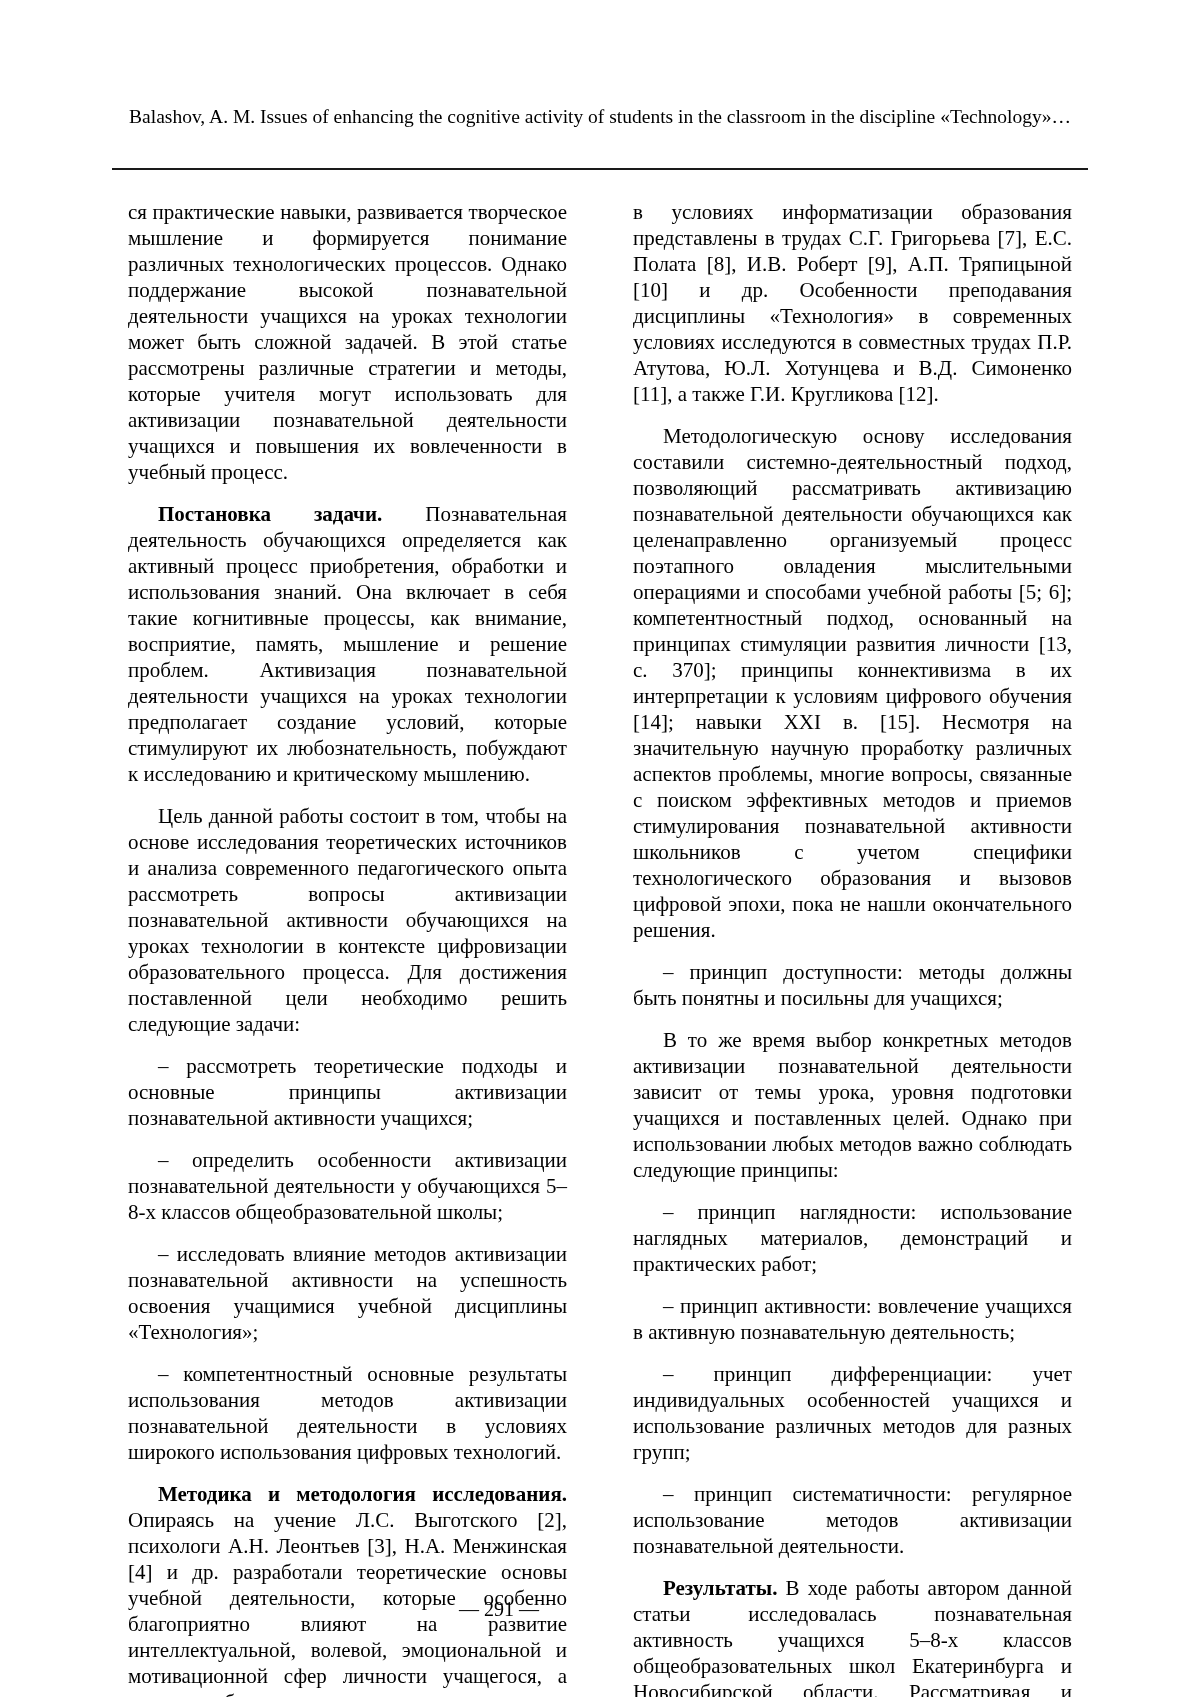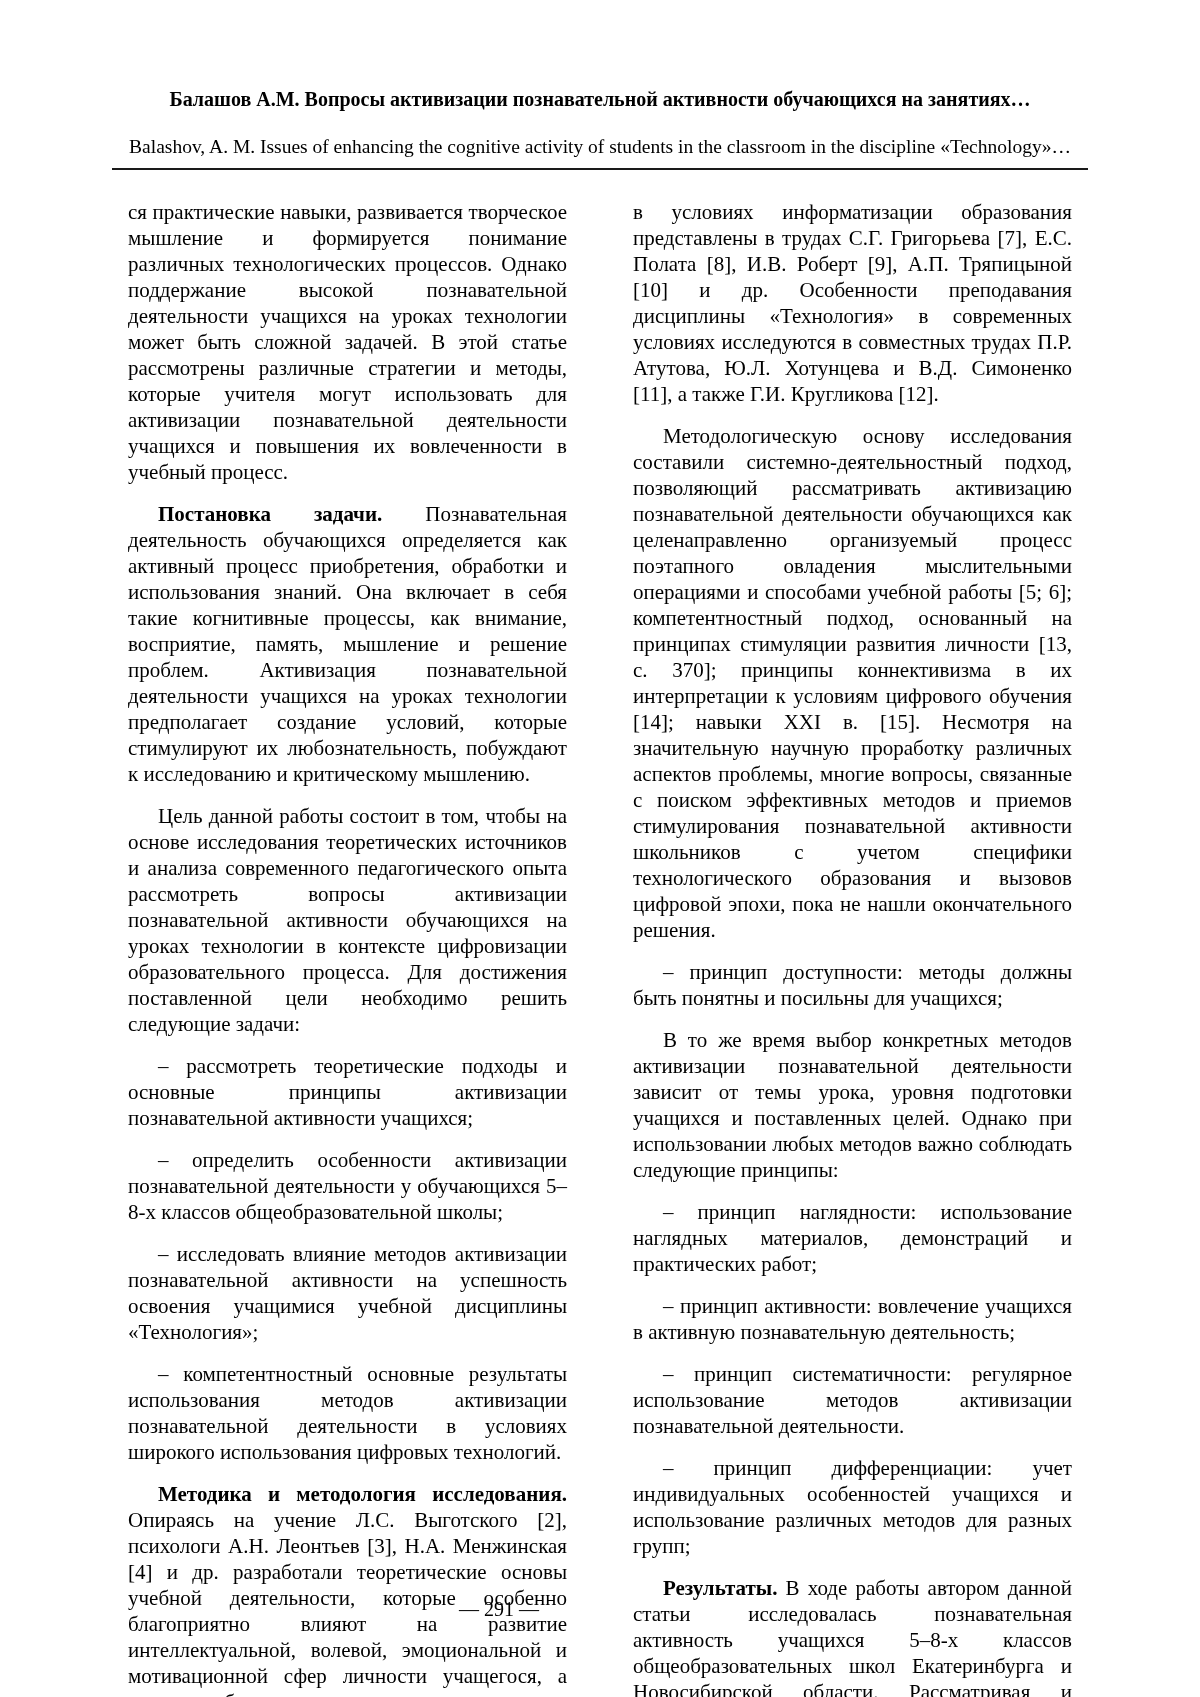--- a/index.html
+++ b/index.html
@@ -78,21 +78,20 @@
     line-height: 26px;
     font-family: Liberation Serif, serif;
   }
 </style>
 </head>
 <body>
 
 <div class="page">
 
   <div class="header">
-    <div class="title-ru">Балашов А.М. Вопросы активизации познавательной активности обучающихся на занятиях…</div>
     <div class="title-en">Balashov, A. M. Issues of enhancing the cognitive activity of students in the classroom in the discipline «Technology»…</div>
   </div>
 
   <div class="header-rule"></div>
 
   <div class="columns">
     <div class="col">
         <p class="noindent">ся практические навыки, развивается творческое мышление и формируется понимание различных технологических процессов. Однако поддержание высокой познавательной деятельности учащихся на уроках технологии может быть сложной задачей. В этой статье рассмотрены различные стратегии и методы, которые учителя могут использовать для активизации познавательной деятельности учащихся и повышения их вовлеченности в учебный процесс.</p>
         <p><b>Постановка задачи. </b>Познавательная деятельность обучающихся определяется как активный процесс приобретения, обработки и использования знаний. Она включает в себя такие когнитивные процессы, как внимание, восприятие, память, мышление и решение проблем. Активизация познавательной деятельности учащихся на уроках технологии предполагает создание условий, которые стимулируют их любознательность, побуждают к исследованию и критическому мышлению.</p>
         <p>Цель данной работы состоит в том, чтобы на основе исследования теоретических источников и анализа современного педагогического опыта рассмотреть вопросы активизации познавательной активности обучающихся на уроках технологии в контексте цифровизации образовательного процесса. Для достижения поставленной цели необходимо решить следующие задачи:</p>
@@ -102,21 +101,21 @@
         <p>–  компетентностный основные результаты использования методов активизации познавательной деятельности в условиях широкого использования цифровых технологий.</p>
         <p><b>Методика и методология исследования. </b>Опираясь на учение Л.С. Выготского [2], психологи А.Н. Леонтьев [3], Н.А. Менжинская [4] и др. разработали теоретические основы учебной деятельности, которые особенно благоприятно влияют на развитие интеллектуальной, волевой, эмоциональной и мотивационной сфер личности учащегося, а также обеспечивают ее равностороннее воспитание. Теоретические положения активизации познавательной деятельности у обучающихся были заложены в фундаментальных работах Л.С. Выготского [2], Д.Б. Эльконина [5], В.В. Давыдова [6], раскрывающих психолого-педагогические механизмы развития личности в процессе учебной деятельности. Современные подходы к активизации познавательных процессов</p>
       </div>
     <div class="col">
         <p class="noindent">в условиях информатизации образования представлены в трудах С.Г. Григорьева [7], Е.С. Полата [8], И.В. Роберт [9], А.П. Тряпицыной [10] и др. Особенности преподавания дисциплины «Технология» в современных условиях исследуются в совместных трудах П.Р. Атутова, Ю.Л. Хотунцева и В.Д. Симоненко [11], а также Г.И. Кругликова [12].</p>
         <p>Методологическую основу исследования составили системно-деятельностный подход, позволяющий рассматривать активизацию познавательной деятельности обучающихся как целенаправленно организуемый процесс поэтапного овладения мыслительными операциями и способами учебной работы [5; 6]; компетентностный подход, основанный на принципах стимуляции развития личности [13, с. 370]; принципы коннективизма в их интерпретации к условиям цифрового обучения [14]; навыки XXI в. [15]. Несмотря на значительную научную проработку различных аспектов проблемы, многие вопросы, связанные с поиском эффективных методов и приемов стимулирования познавательной активности школьников с учетом специфики технологического образования и вызовов цифровой эпохи, пока не нашли окончательного решения.</p>
         <p>–  принцип доступности: методы должны быть понятны и посильны для учащихся;</p>
         <p>В то же время выбор конкретных методов активизации познавательной деятельности зависит от темы урока, уровня подготовки учащихся и поставленных целей. Однако при использовании любых методов важно соблюдать следующие принципы:</p>
         <p>–  принцип наглядности: использование наглядных материалов, демонстраций и практических работ;</p>
         <p>–  принцип активности: вовлечение учащихся в активную познавательную деятельность;</p>
+        <p>–  принцип дифференциации: учет индивидуальных особенностей учащихся и использование различных методов для разных групп;</p>
         <p>–  принцип систематичности: регулярное использование методов активизации познавательной деятельности.</p>
-        <p>–  принцип дифференциации: учет индивидуальных особенностей учащихся и использование различных методов для разных групп;</p>
         <p><b>Результаты. </b>В ходе работы автором данной статьи исследовалась познавательная активность учащихся 5–8-х классов общеобразовательных школ Екатеринбурга и Новосибирской области. Рассматривая и анализируя первичные данные, полученные экспериментальным путем, можно определить, что у большинства обучающихся 5–8-х классов (63,4 %) познавательная активность находится на среднем уровне. Высокий уровень продемонстрировали только 10,2 % школьников, в то время как 26,3 % характеризуются низким уровнем развития данного качества. Выявлена положительная корреляция между показателями познавательной активности и академической</p>
       </div>
   </div>
 
   <div class="footer">— 291 —</div>
 
 </div>
 
 </body></html>

